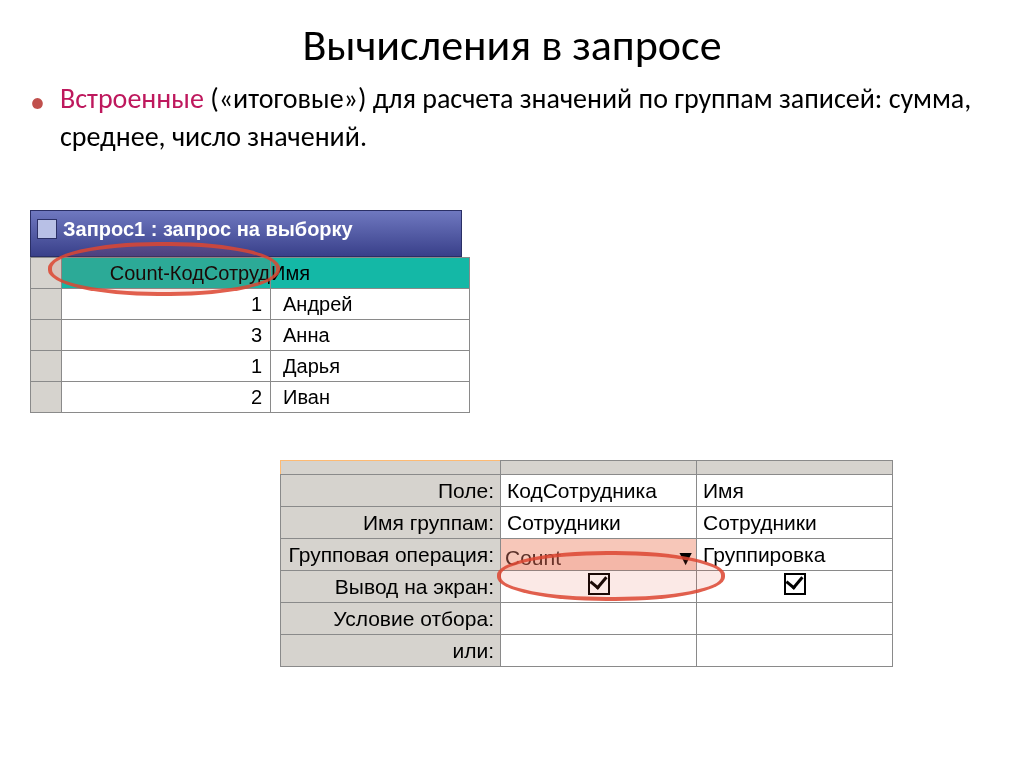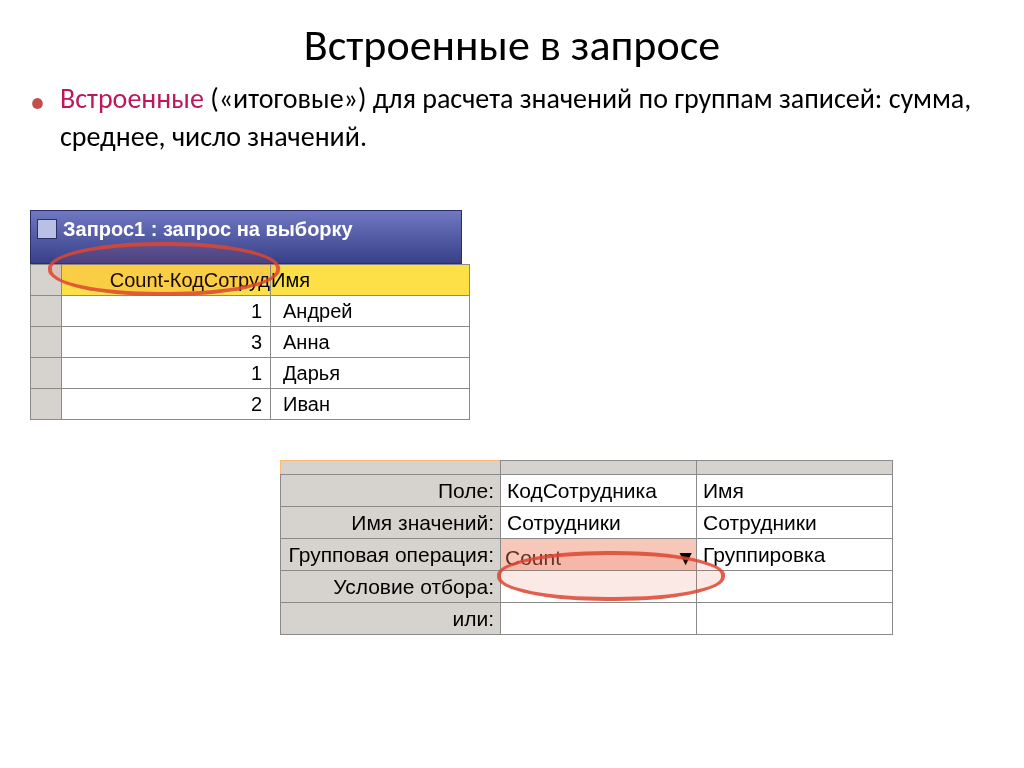--- a/index.html
+++ b/index.html
@@ -45,21 +45,21 @@
     top: 210px;
     font-family: Tahoma, Arial, sans-serif;
     font-size: 20px;
     color: #000;
   }
   .win1 .titlebar {
     background: #39408a;
     background: linear-gradient(#6f78c0, #39408a);
     color: #fff;
     font-weight: bold;
-    padding: 4px 8px 20px 6px;
+    padding: 4px 8px 13px 6px;
     display: flex;
     align-items: center;
     height: 28px;
     border: 1px solid #2a2f66;
     width: 416px;
   }
   .win1 .tb-icon {
     width: 18px;
     height: 18px;
     background: #b8c0e6;
@@ -74,21 +74,21 @@
   .grid1 th, .grid1 td {
     border: 1px solid #8a8a8a;
     height: 30px;
     padding: 0;
   }
   .grid1 .rowsel {
     width: 30px;
     background: #d6d3ce;
   }
   .grid1 th {
-    background: #fde047;
+    background: #14b8a6;
     font-weight: normal;
     text-align: center;
   }
   .grid1 .col-count { width: 200px; text-align: right; padding-right: 8px; }
   .grid1 .col-name  { width: 186px; text-align: left;  padding-left: 12px; }
   .grid1 th.col-count { padding: 0; }
   .grid1 th.col-name  { padding: 0; }
   .grid1 th.col-name { position: relative; }
 
   
@@ -170,21 +170,21 @@
     justify-content: space-between;
     align-items: flex-end;
     width: 100%;
     height: 100%;
   }
   .count-sel span:first-child { padding-left: 4px; color: #5a3028; }
 </style>
 </head>
 <body>
 
-<div class="slide-title">Встроенные в запросе</div>
+<div class="slide-title">Вычисления в запросе</div>
 
 <div class="bullet-block">
   <span class="bullet-strong">Встроенные</span><span> («итоговые») для расчета значений по группам записей: сумма, среднее, число значений.</span>
 </div>
 
 <div class="win1">
   <div class="titlebar">
     <span class="tb-icon"></span>
     <span>Запрос1 : запрос на выборку</span>
   </div>
@@ -227,35 +227,40 @@
       <td class="labelcol-top"></td>
       <td></td>
       <td></td>
     </tr>
     <tr>
       <td class="labelcol">Поле:</td>
       <td class="datacol">КодСотрудника</td>
       <td class="datacol">Имя</td>
     </tr>
     <tr>
-      <td class="labelcol">Имя значений:</td>
+      <td class="labelcol">Имя группам:</td>
       <td class="datacol">Сотрудники</td>
       <td class="datacol">Сотрудники</td>
     </tr>
     <tr>
       <td class="labelcol">Групповая операция:</td>
       <td class="datacol" style="padding:0;">
         <div class="count-sel">
           <span>Count</span>
           <span class="arrow">▼</span>
         </div>
       </td>
       <td class="datacol">Группировка</td>
     </tr>
     <tr>
+      <td class="labelcol">Вывод на экран:</td>
+      <td class="datacol center"><span class="checkbox"></span></td>
+      <td class="datacol center"><span class="checkbox"></span></td>
+    </tr>
+    <tr>
       <td class="labelcol">Условие отбора:</td>
       <td class="datacol"></td>
       <td class="datacol"></td>
     </tr>
     <tr>
       <td class="labelcol">или:</td>
       <td class="datacol"></td>
       <td class="datacol"></td>
     </tr>
   </tbody>

